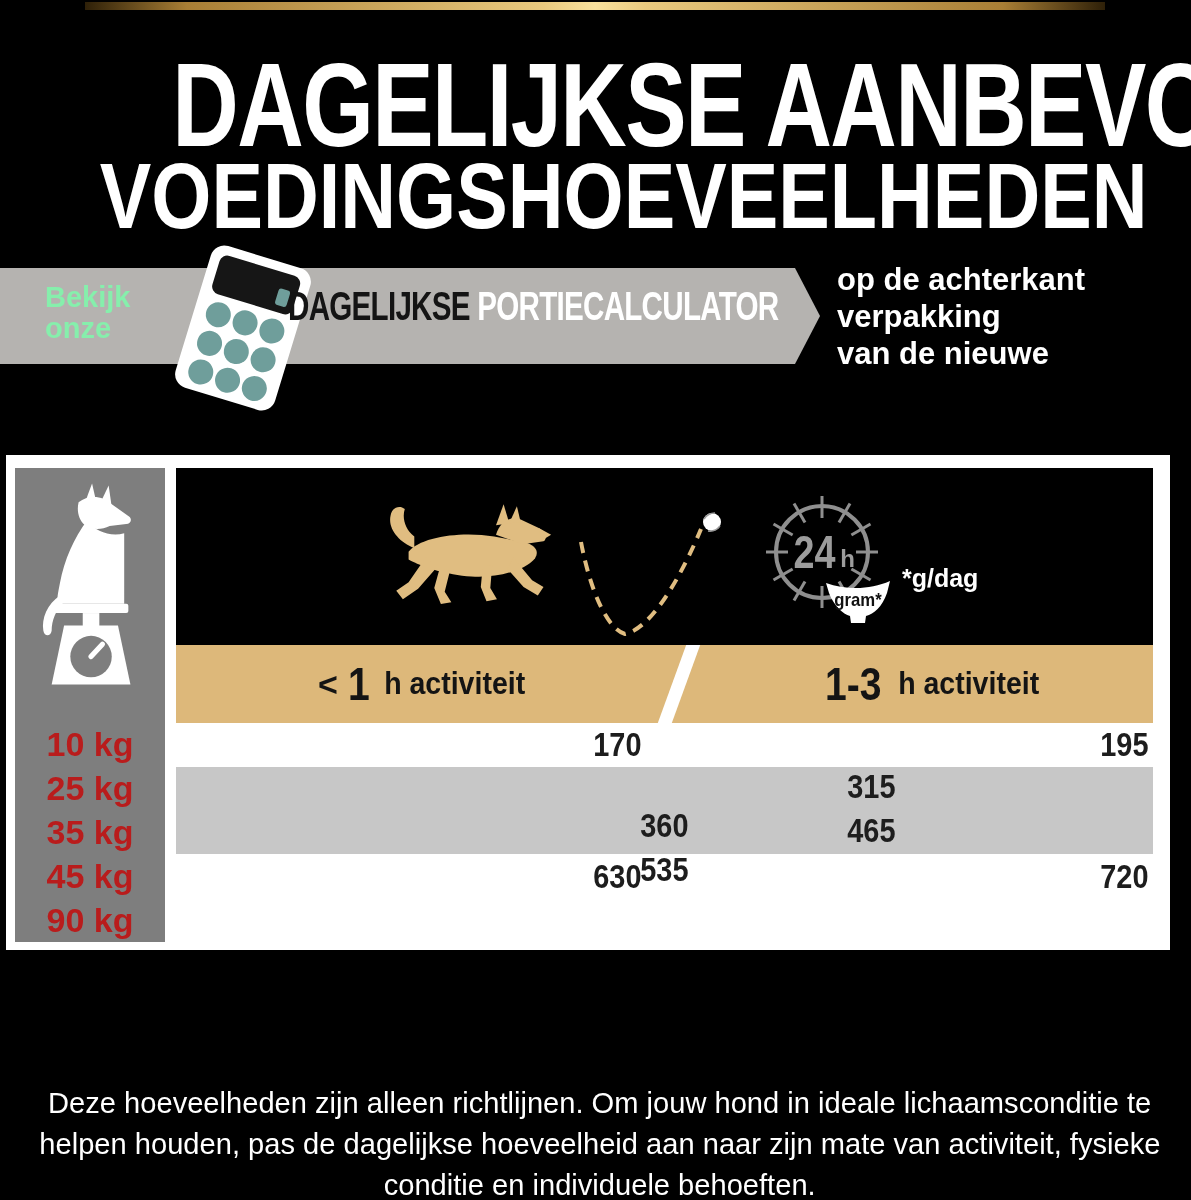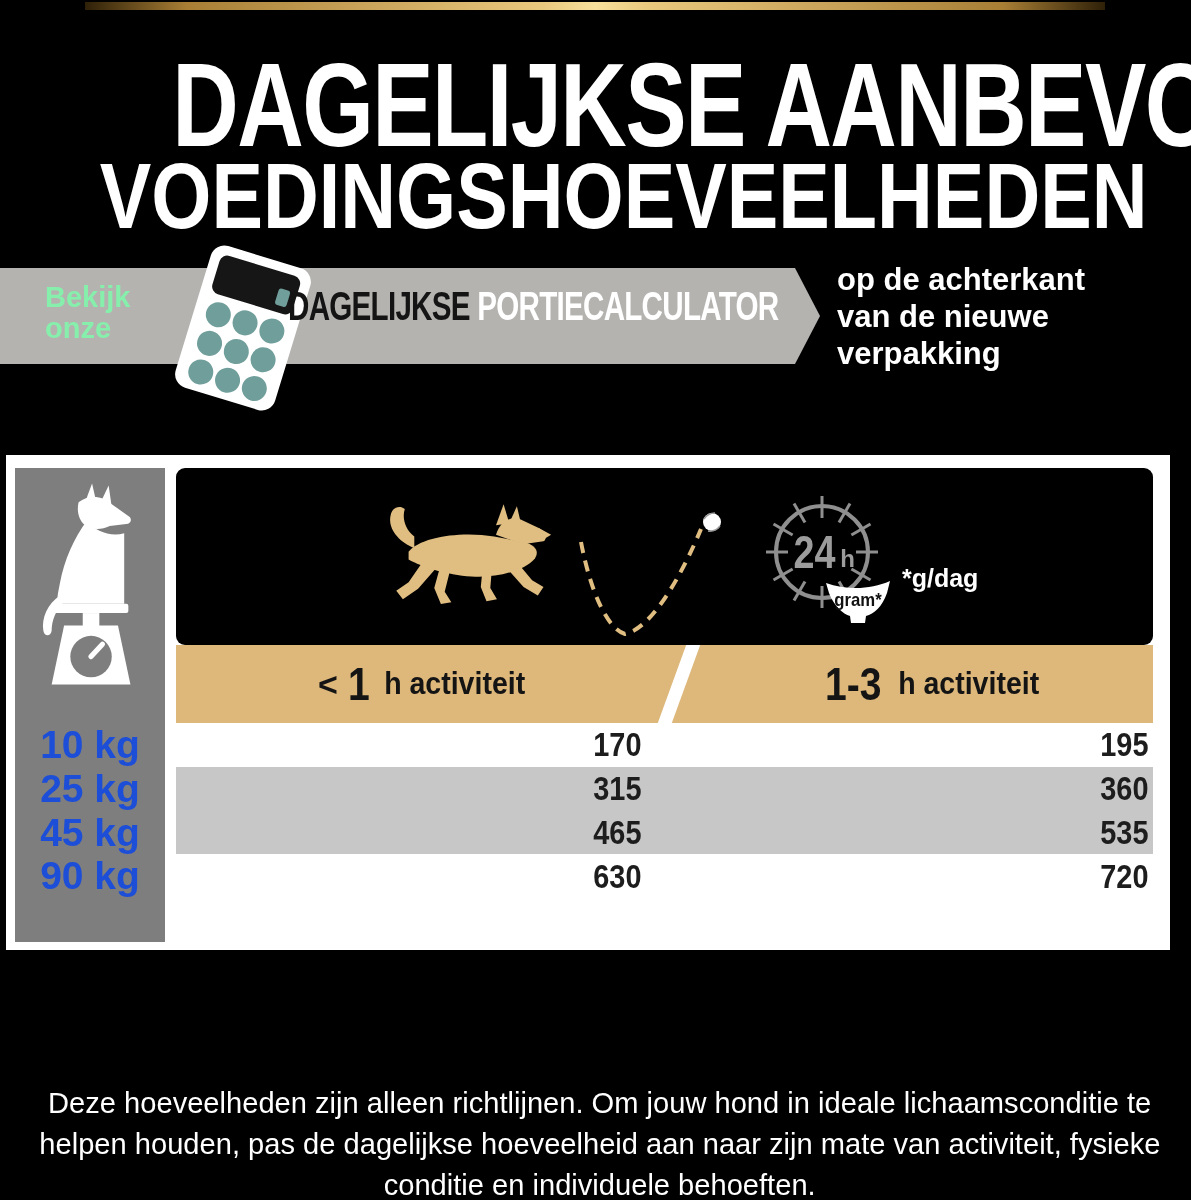--- a/index.html
+++ b/index.html
@@ -33,23 +33,23 @@
   .banner-title .bk{color:#141414;}
   .banner-title .bw{color:#fff;}
   .banner-right{position:absolute;top:261px;left:837px;color:#fff;font-weight:bold;font-size:31px;line-height:37px;}
 
   
   .panel{position:absolute;left:6px;top:455px;width:1164px;height:495px;background:#fff;}
   .graycol{position:absolute;left:9px;top:13px;width:150px;height:474px;background:#7e7e7e;}
   .graycol svg{position:absolute;left:18px;top:10px;}
   .weights{position:absolute;left:9px;top:268px;width:150px;}
   .wlabel{height:43.8px;display:flex;align-items:center;justify-content:center;
-          color:#1d4ed8;font-weight:bold;font-size:39px;}
+          color:#b91c1c;font-weight:bold;font-size:34px;}
   .main{position:absolute;left:170px;top:13px;width:977px;height:474px;}
-  .hero{position:absolute;top:0;left:0;width:100%;height:177px;background:#000;border-radius:9px;}
+  .hero{position:absolute;top:0;left:0;width:100%;height:177px;background:#000;}
   .hero .dog{position:absolute;left:206px;top:23px;}
   .hero .bounce{position:absolute;left:399px;top:42px;}
   .clock{position:absolute;left:590px;top:28px;width:112px;height:112px;}
   .clock-txt{position:absolute;left:0;top:0;width:112px;height:112px;display:flex;align-items:center;justify-content:center;
              color:#9c9c9c;font-weight:bold;}
   .clock-txt .n{font-size:46px;display:inline-block;transform:scaleX(0.82);}
   .clock-txt .u{font-size:24px;margin-top:14px;}
   .bowl{position:absolute;left:648px;top:110px;width:68px;height:48px;z-index:3;}
   .bowl span{position:absolute;left:0;top:11px;width:100%;text-align:center;color:#111;
              font-weight:bold;font-size:19px;transform:scaleX(0.88);}
@@ -60,21 +60,21 @@
          color:#141414;font-weight:bold;white-space:nowrap;}
   .hcell.c1{left:0;width:497px;}
   .hcell.c2{left:524px;width:465px;}
   .hcell .lt{font-size:34px;margin-right:8px;}
   .hcell .big{font-size:46px;display:inline-block;transform:scaleX(0.85);margin-right:6px;}
   .hcell .rest{font-size:31px;display:inline-block;transform:scaleX(0.92);}
   .slash{position:absolute;left:496px;top:0;width:14px;height:78px;background:#fff;transform:skewX(-20deg);}
 
   .rows{position:absolute;top:255px;left:0;width:100%;}
   .trow{display:flex;height:43.8px;align-items:center;}
-  .trow.alt{background:#c7c7c7;}
+  .trow.alt{background:#c7c7c7;flex-direction:column;}
   .val{text-align:right;color:#1d1d1d;font-weight:bold;font-size:34px;}
   .val span{display:inline-block;transform:scaleX(0.85);}
   .v1{width:470px;}
   .v2{flex:1;}
 
   
   .footer{position:absolute;top:1082px;left:0;width:100%;text-align:center;color:#fff;
           font-size:30px;line-height:41px;font-weight:normal;}
   .footer div{white-space:nowrap;margin-left:8px;}
   .footer span{display:inline-block;transform:scaleX(0.97);transform-origin:center;}
@@ -115,22 +115,22 @@
     </div>
   </div>
   <div class="banner-title">
     <span class="cond">
       <span class="bk">DAGELIJKSE</span>
       <span class="bw">PORTIECALCULATOR</span>
     </span>
   </div>
   <div class="banner-right">
     <div>op de achterkant</div>
+    <div>verpakking</div>
     <div>van de nieuwe</div>
-    <div>verpakking</div>
   </div>
 
   <div class="panel">
 
     <div class="graycol">
       <svg width="114" height="210" viewBox="0 0 110 200">
         <g fill="#ffffff">
           <polygon points="57,4 62,26 48,28"></polygon>
           <polygon points="73,6 76,27 63,27"></polygon>
           <path d="M44,22 C54,14 68,16 76,24 L93,36 C96,39 94,43 90,43 L74,45 C66,49 56,49 50,44 C44,39 42,30 44,22 Z"></path>
@@ -141,20 +141,21 @@
           <path d="M30,141 L82,141 L94,198 L18,198 Z"></path>
         </g>
         <circle cx="56" cy="171" r="20" fill="#7e7e7e"></circle>
         <line x1="56" y1="171" x2="67" y2="159" stroke="#ffffff" stroke-width="5" stroke-linecap="round"></line>
       </svg>
     </div>
 
     <div class="weights">
       <div class="wlabel">10 kg</div>
       <div class="wlabel">25 kg</div>
+      <div class="wlabel">35 kg</div>
       <div class="wlabel">45 kg</div>
       <div class="wlabel">90 kg</div>
     </div>
 
     <div class="main">
 
       <div class="hero">
         <svg class="dog" width="190" height="132" viewBox="0 0 200 135">
           <g fill="#e0bd81">
             <path d="M34,58 C18,52 6,38 9,24 C10,16 18,12 24,17 C21,26 24,38 34,46 Z"></path>

